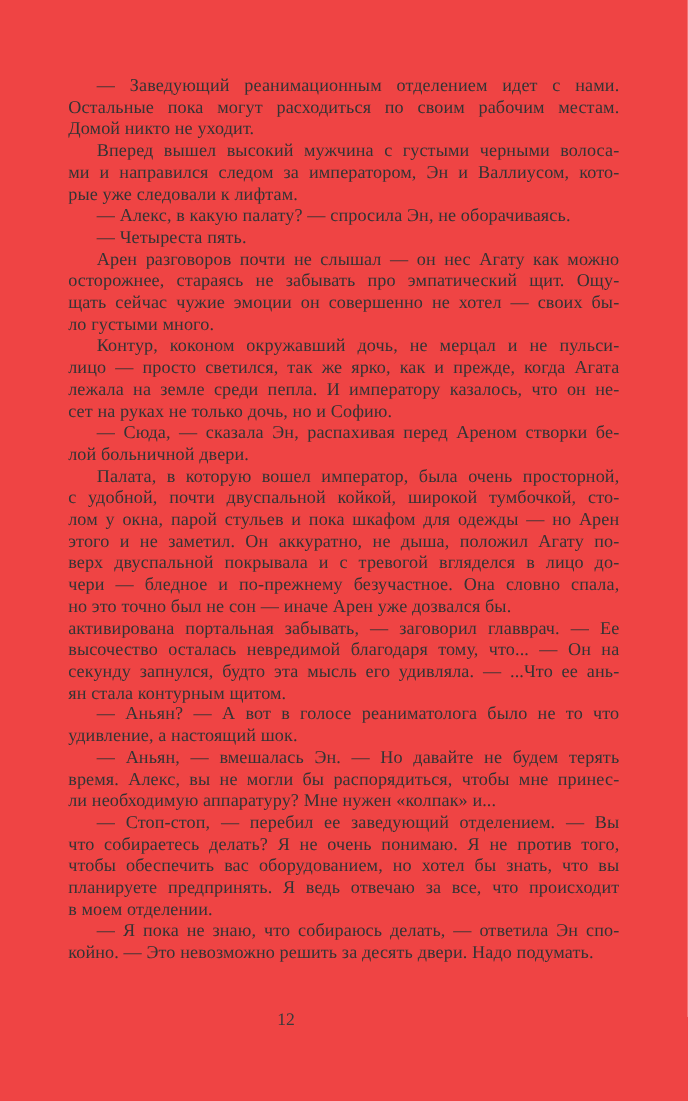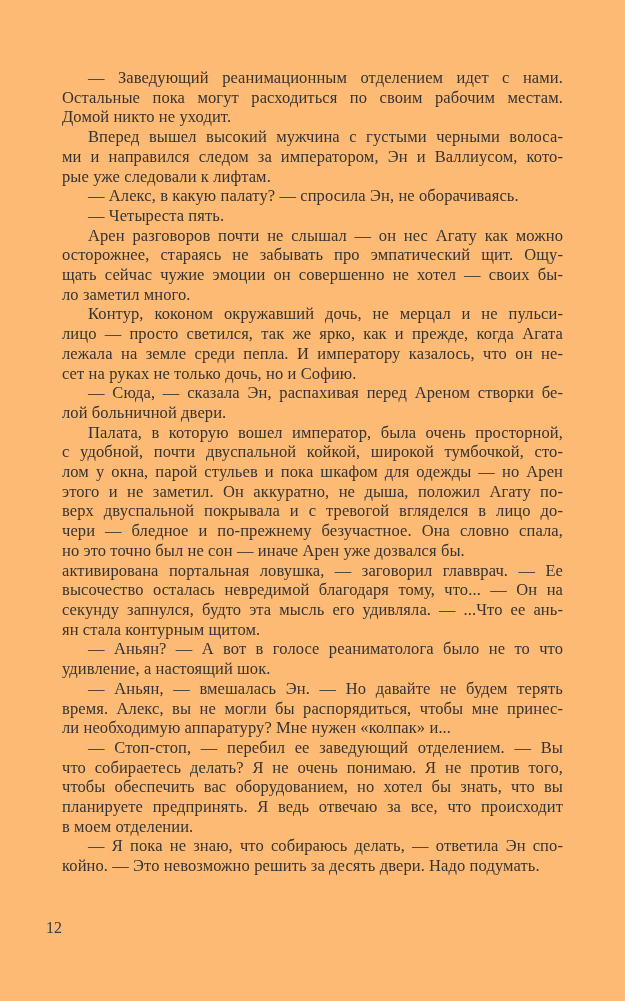--- a/index.html
+++ b/index.html
@@ -11,21 +11,21 @@
     height: 1001px;
     background: #ffffff;
     position: relative;
     font-family: "Liberation Serif", "DejaVu Serif", serif;
     color: #343434;
     overflow: hidden;
   }
   .page {
     position: absolute;
     inset: 0;
-    background: #fdba74;
+    background: #ef4444;
   }
   .text-block {
     position: absolute;
     top: 68px;
     left: 62px;
     width: 501px;
   }
   .para {
     margin: 0;
     padding: 0;
@@ -42,25 +42,24 @@
     padding-left: 26px;
   }
   .line.last {
     text-align-last: left;
   }
   .page-number {
     position: absolute;
     top: 918px;
     left: 0;
     width: 520px;
-    text-align: left;
+    text-align: center;
     font-size: 16px;
     line-height: 20px;
     color: #3a3a3a;
-    padding-left: 46px;
   }
 </style>
 </head>
 <body>
 
 <div class="page">
   <div class="text-block">
       <div class="para">
         <div class="line first">— Заведующий реанимационным отделением идет с нами.</div>
         <div class="line">Остальные пока могут расходиться по своим рабочим местам.</div>
@@ -74,21 +73,21 @@
       <div class="para">
         <div class="line first last">— Алекс, в какую палату? — спросила Эн, не оборачиваясь.</div>
       </div>
       <div class="para">
         <div class="line first last">— Четыреста пять.</div>
       </div>
       <div class="para">
         <div class="line first">Арен разговоров почти не слышал — он нес Агату как можно</div>
         <div class="line">осторожнее, стараясь не забывать про эмпатический щит. Ощу-</div>
         <div class="line">щать сейчас чужие эмоции он совершенно не хотел — своих бы-</div>
-        <div class="line last">ло заметил много.</div>
+        <div class="line last">ло густыми много.</div>
       </div>
       <div class="para">
         <div class="line first">Контур, коконом окружавший дочь, не мерцал и не пульси-</div>
         <div class="line">лицо — просто светился, так же ярко, как и прежде, когда Агата</div>
         <div class="line">лежала на земле среди пепла. И императору казалось, что он не-</div>
         <div class="line last">сет на руках не только дочь, но и Софию.</div>
       </div>
       <div class="para">
         <div class="line first">— Сюда, — сказала Эн, распахивая перед Ареном створки бе-</div>
         <div class="line last">лой больничной двери.</div>
@@ -96,21 +95,21 @@
       <div class="para">
         <div class="line first">Палата, в которую вошел император, была очень просторной,</div>
         <div class="line">с удобной, почти двуспальной койкой, широкой тумбочкой, сто-</div>
         <div class="line">лом у окна, парой стульев и пока шкафом для одежды — но Арен</div>
         <div class="line">этого и не заметил. Он аккуратно, не дыша, положил Агату по-</div>
         <div class="line">верх двуспальной покрывала и с тревогой вгляделся в лицо до-</div>
         <div class="line">чери — бледное и по-прежнему безучастное. Она словно спала,</div>
         <div class="line last">но это точно был не сон — иначе Арен уже дозвался бы.</div>
       </div>
       <div class="para">
-        <div class="line">активирована портальная ловушка, — заговорил главврач. — Ее</div>
+        <div class="line">активирована портальная забывать, — заговорил главврач. — Ее</div>
         <div class="line">высочество осталась невредимой благодаря тому, что... — Он на</div>
         <div class="line">секунду запнулся, будто эта мысль его удивляла. — ...Что ее ань-</div>
         <div class="line last">ян стала контурным щитом.</div>
       </div>
       <div class="para">
         <div class="line first">— Аньян? — А вот в голосе реаниматолога было не то что</div>
         <div class="line last">удивление, а настоящий шок.</div>
       </div>
       <div class="para">
         <div class="line first">— Аньян, — вмешалась Эн. — Но давайте не будем терять</div>

